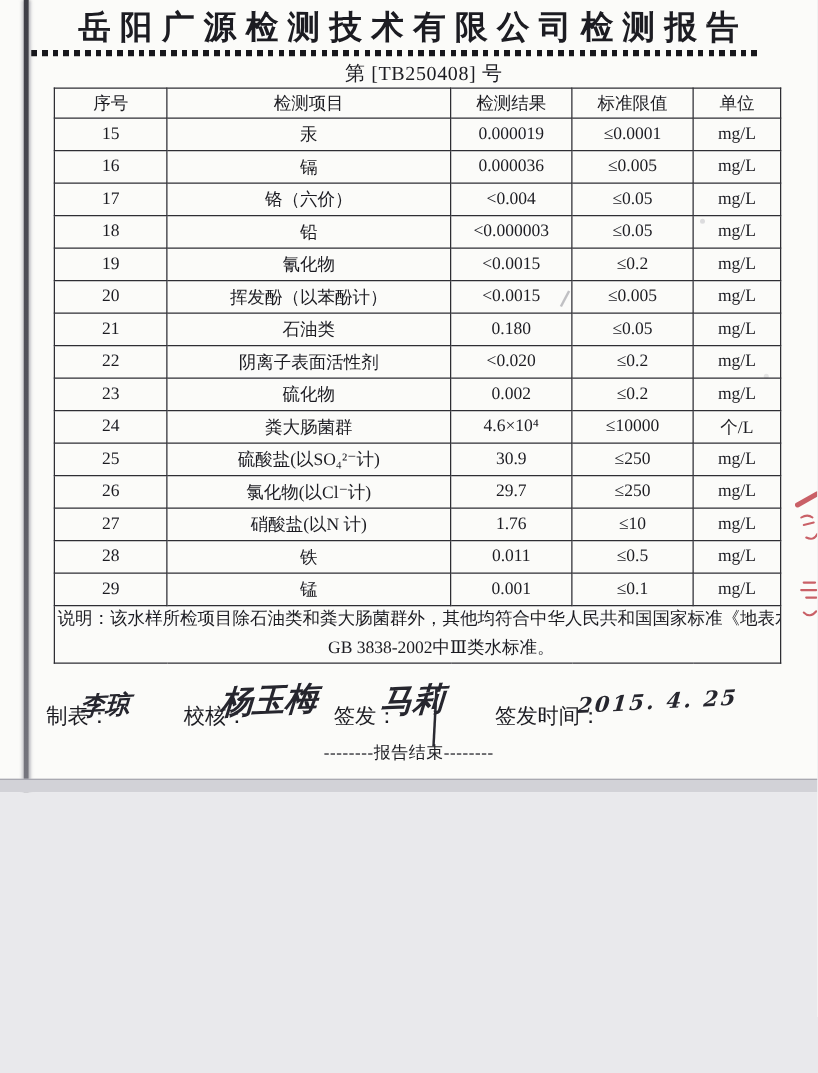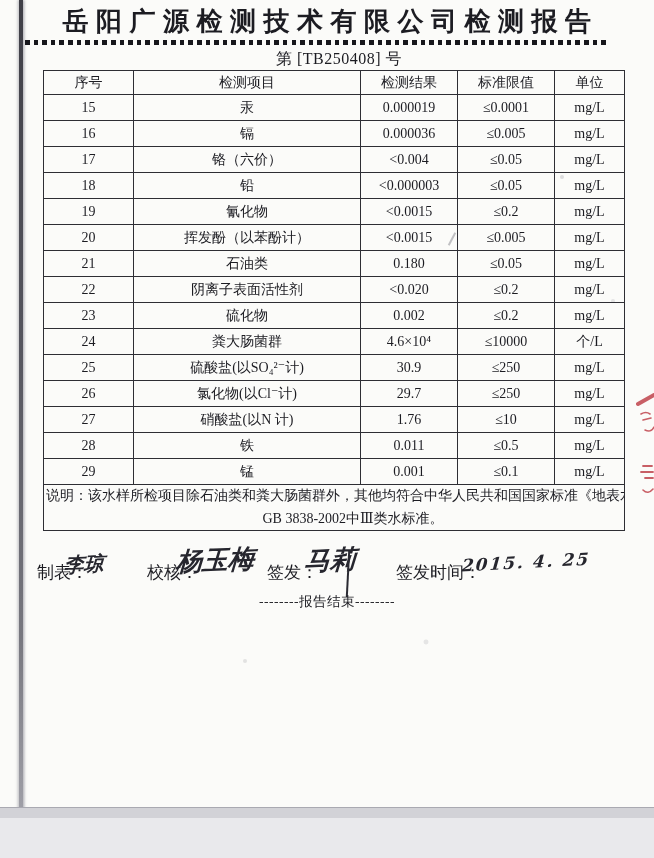--- a/index.html
+++ b/index.html
@@ -1,17 +1,17 @@
 <!DOCTYPE html>
 <html><head>
 <meta charset="utf-8">
 <style>
   html,body{margin:0;padding:0;background:#e9e9ec;}
   .page{
-    position:relative;width:654px;height:818px;overflow:hidden;
+    position:relative;width:654px;height:634px;overflow:hidden;
     background:#fbfbf9;
     font-family:"Liberation Serif","DejaVu Serif",serif;
     color:#1c1c22;
   }
   
   .scan-edge-left{
     position:absolute;left:19px;top:0;width:4px;height:849px;
     background:linear-gradient(180deg,#3f3f47 0%,#55555e 40%,#77777f 75%,#a8a8b0 100%);
     box-shadow:1.5px 0 2.5px rgba(130,130,140,.55), -1.5px 0 2.5px rgba(130,130,140,.4);
   }

